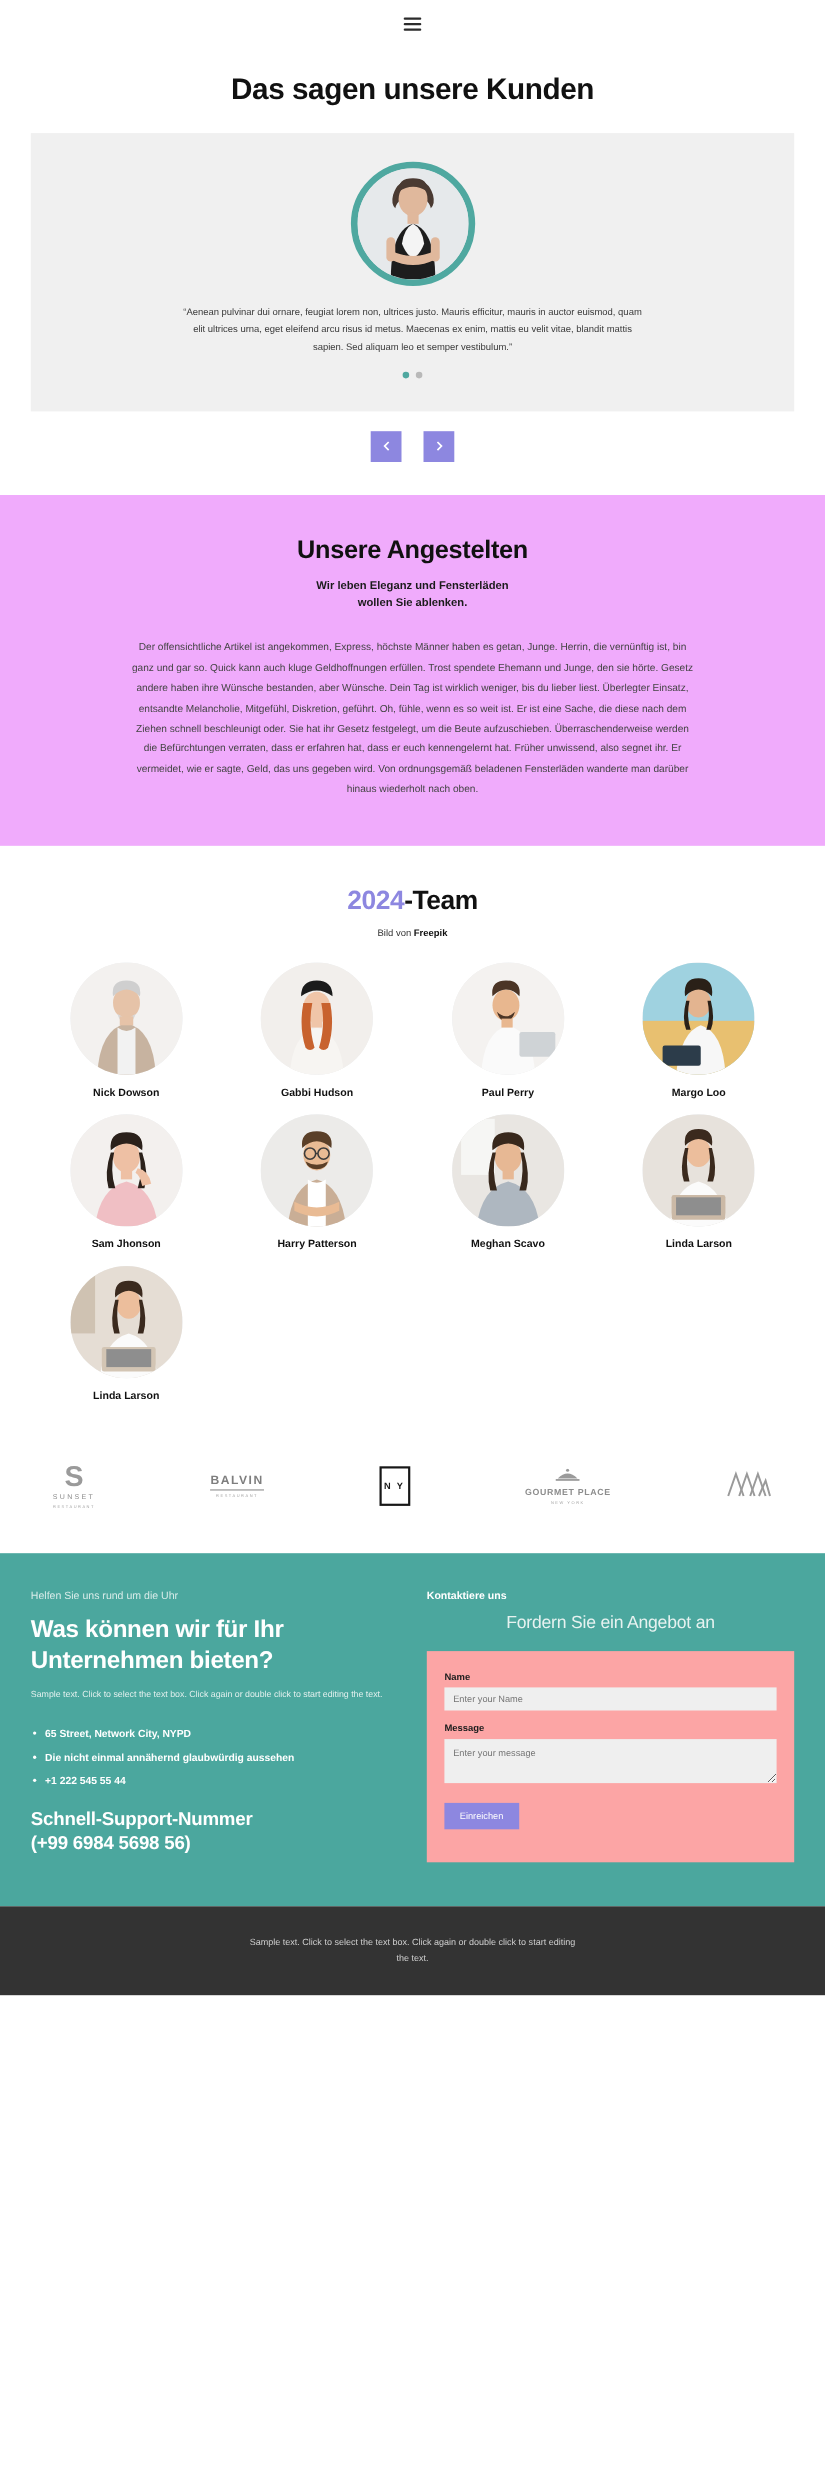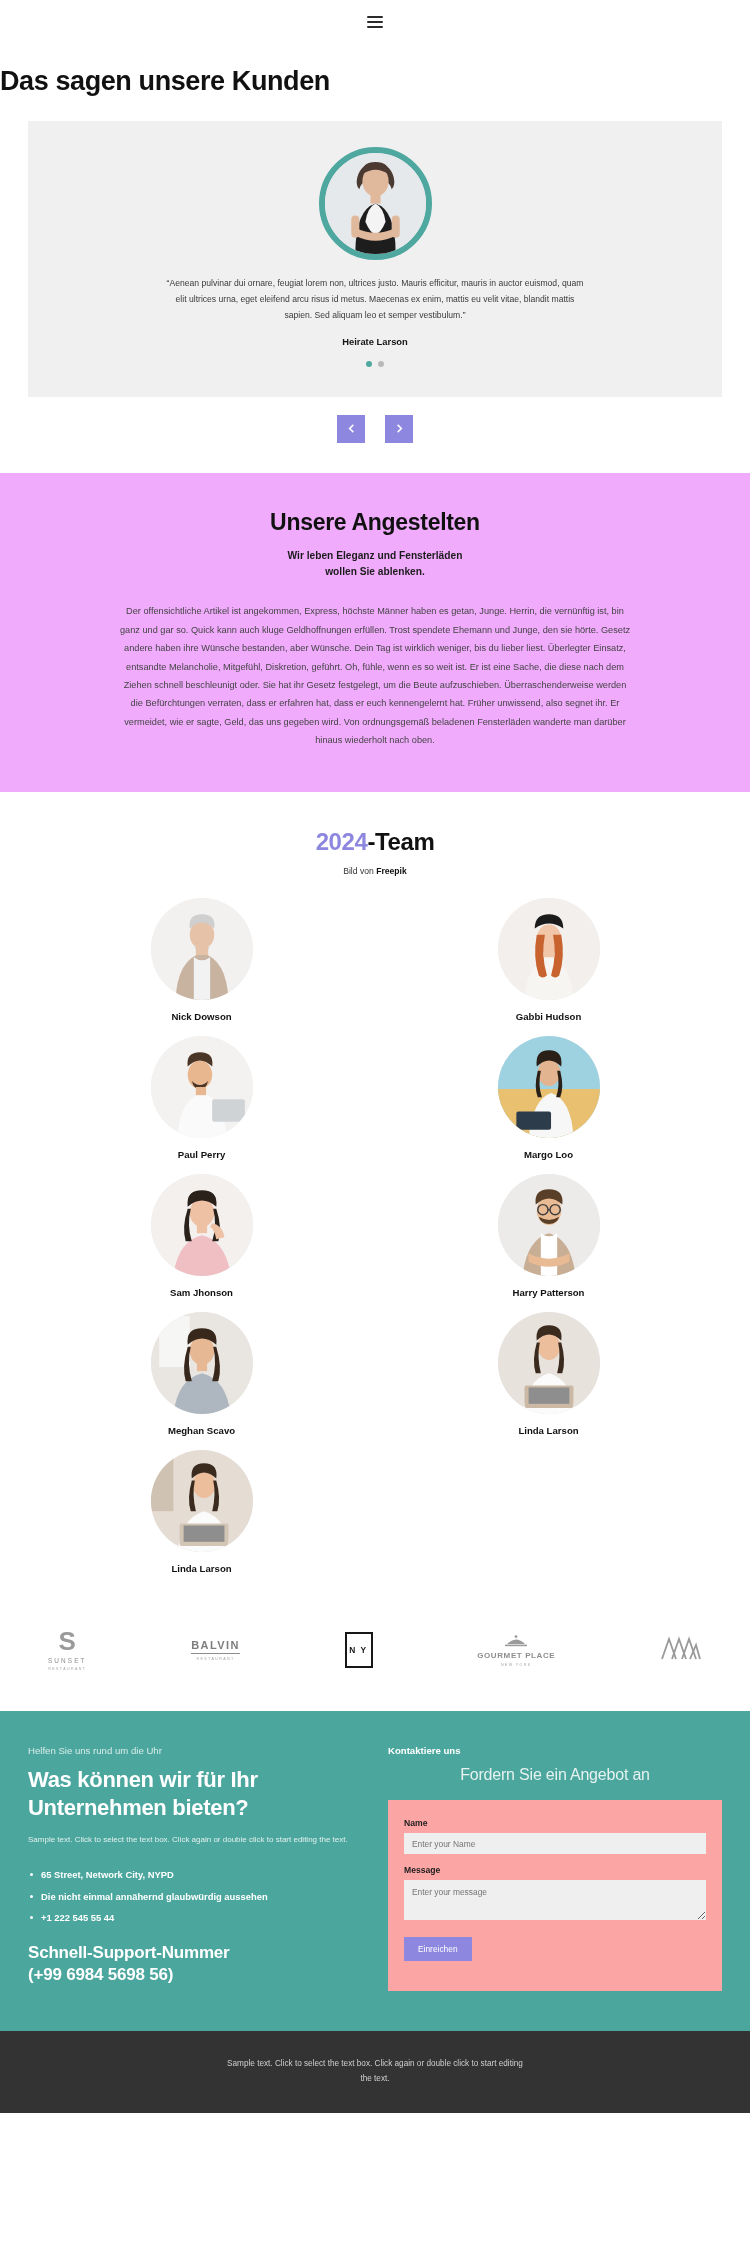--- a/index.html
+++ b/index.html
@@ -23,21 +23,21 @@
   .burger { width: 16px; cursor: pointer; }
   .burger span {
     display: block;
     height: 1.6px;
     background: #2b2b2b;
     margin: 3.2px 0;
     border-radius: 1px;
   }
 
   .page-title {
-    text-align: left;
+    text-align: center;
     font-size: 27px;
     font-weight: 700;
     letter-spacing: -0.4px;
     color: #111111;
     padding: 22px 0 24px;
   }
 
   
   .testimonial-wrap { padding: 0 28px; }
   .testimonial {
@@ -117,21 +117,21 @@
   
   .team { padding: 36px 28px 22px; text-align: center; background:#fff; }
   .team-title { font-size: 24px; font-weight: 700; letter-spacing: -0.4px; color: #111111; }
   .team-title .year { color: #8d87e0; }
   .team-credit { margin-top: 10px; font-size: 8.6px; color: #333333; }
   .team-credit b { font-weight: 700; color: #111; }
 
   .team-grid {
     margin-top: 22px;
     display: grid;
-    grid-template-columns: repeat(2, 1fr);
+    grid-template-columns: repeat(4, 1fr);
     row-gap: 14px;
   }
   .member { text-align: center; }
   .member-photo {
     width: 102px; height: 102px;
     margin: 0 auto;
     border-radius: 50%;
     overflow: hidden;
     background: #eceef0;
   }
@@ -294,21 +294,20 @@
         <path d="M37 21 q13 -9 26 0 q1 -12 -13 -12 q-14 0 -13 12 z" fill="#4a3a32"></path>
         <rect x="45" y="40" width="10" height="10" fill="#e0b89c"></rect>
         <path d="M30 100 q0 -44 20 -50 q20 6 20 50 z" fill="#1d1d1d"></path>
         <path d="M50 50 q8 4 10 18 q-5 12 -10 12 q-5 0 -10 -12 q2 -14 10 -18 z" fill="#f4f4f4"></path>
         <path d="M30 74 q20 10 40 0 l0 8 q-20 10 -40 0 z" fill="#e0b89c"></path>
         <rect x="26" y="62" width="8" height="22" rx="4" fill="#e0b89c"></rect>
         <rect x="66" y="62" width="8" height="22" rx="4" fill="#e0b89c"></rect>
       </svg>
     </div>
     <p class="quote">“Aenean pulvinar dui ornare, feugiat lorem non, ultrices justo. Mauris efficitur, mauris in auctor euismod, quam elit ultrices urna, eget eleifend arcu risus id metus. Maecenas ex enim, mattis eu velit vitae, blandit mattis sapien. Sed aliquam leo et semper vestibulum.”</p>
-    <div class="quote-author">Heirate Larson</div>
     <div class="dots">
       <span class="dot active"></span>
       <span class="dot"></span>
     </div>
   </div>
 </div>
 
 <div class="arrows">
   <button class="arrow-btn">
     <svg viewBox="0 0 12 12">

